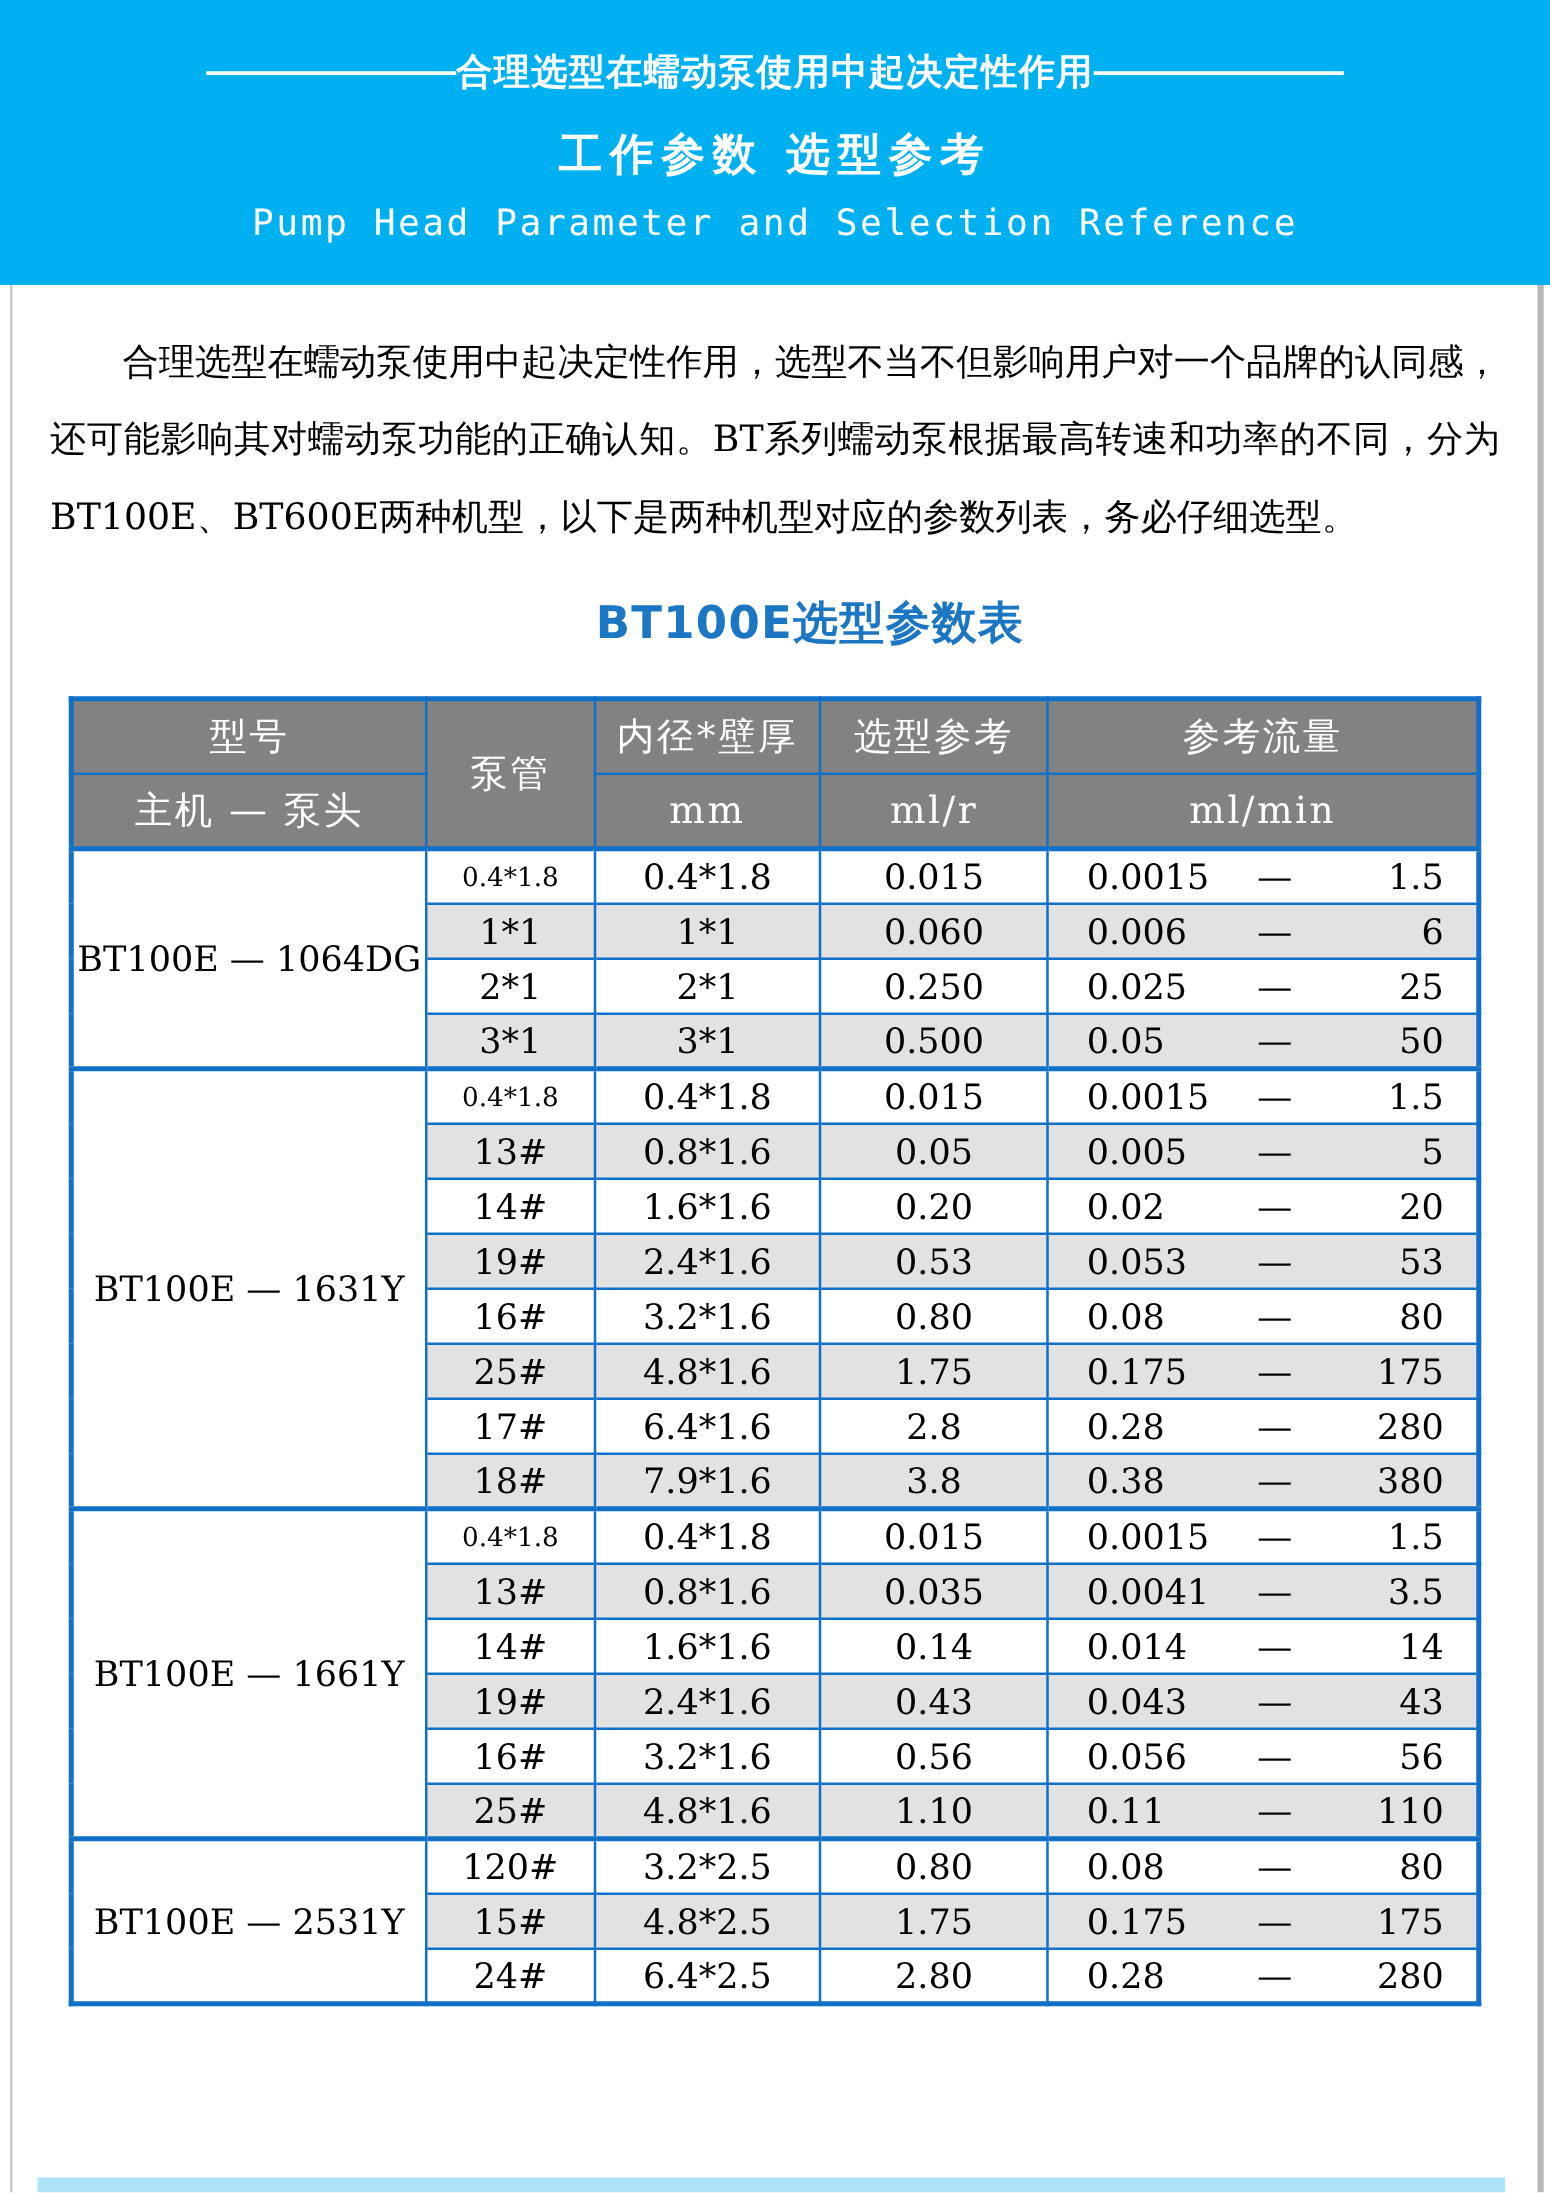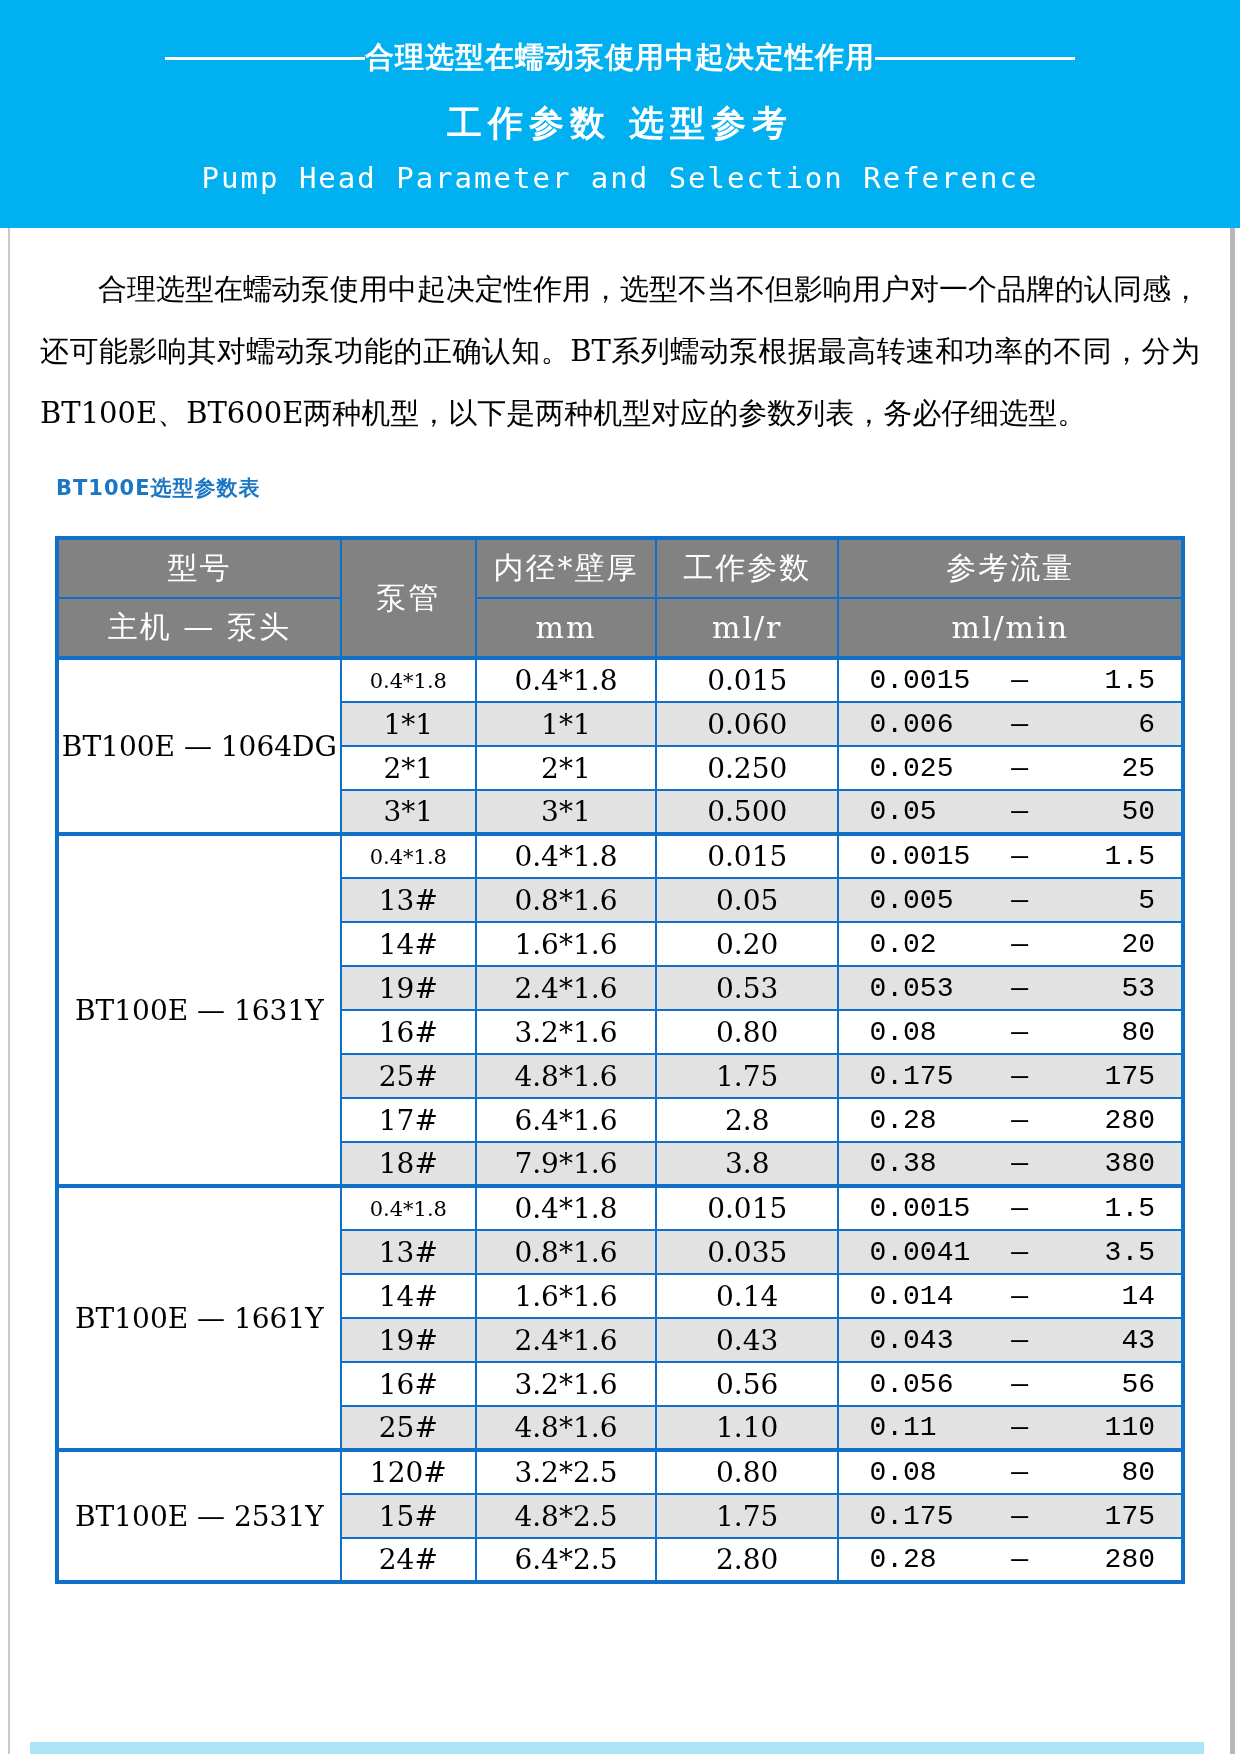--- a/index.html
+++ b/index.html
@@ -49,24 +49,25 @@
     font-size: 29px;
     line-height: 2.14;
     text-align: justify;
     text-indent: 2em;
     color: #000;
   }
 
   
   .table-label {
     margin: 30px 0 0 56px;
-    font-size: 21px;
+    font-size: 36px;
     font-weight: bold;
     color: #1b76c4;
     letter-spacing: 1px;
+    text-align: center;
   }
 
   
   .table-wrap { margin: 34px 55px 0 55px; }
   table.param {
     width: 100%;
     border-collapse: collapse;
     border: 4px solid #1070c8;
     font-family: "DejaVu Serif", serif;
     table-layout: fixed;
@@ -89,21 +90,21 @@
     height: 44px;
     font-size: 28px;
     background: #ffffff;
     color: #000;
   }
   table.param tr.group-start td { border-top: 4px solid #1070c8; }
   table.param tr.alt td:not(.model-cell) { background: #e2e2e2; }
   td.model-cell { background: #ffffff; font-size: 28px; letter-spacing: 0; }
   td.tube-cell.small { font-size: 21px; }
   td.flow-cell { padding: 0; }
-  .flow-inner { display: flex; align-items: flex-start; width: 100%; font-family: Liberation Mono, monospace; }
+  .flow-inner { display: flex; align-items: flex-start; width: 100%; }
   .flow-min { flex: 1.15; text-align: left; padding-left: 30px; }
   .flow-dash { width: 70px; text-align: center; }
   .flow-max { flex: 1; text-align: right; padding-right: 26px; }
 
   
   .edge-left {
     position: absolute; left: 8px; top: 228px; bottom: 0;
     width: 2px; background: #c9c9c9;
   }
   .edge-right {
@@ -139,21 +140,21 @@
         <col style="width:12%">
         <col style="width:16%">
         <col style="width:16.2%">
         <col style="width:30.6%">
     </colgroup>
     <thead>
       <tr>
         <th>型号</th>
         <th rowspan="2">泵管</th>
         <th>内径*壁厚</th>
-        <th>工作参数</th>
+        <th>选型参考</th>
         <th>参考流量</th>
       </tr>
       <tr>
         <th>主机 — 泵头</th>
         <th>mm</th>
         <th>ml/r</th>
         <th>ml/min</th>
       </tr>
     </thead>
     <tbody>

